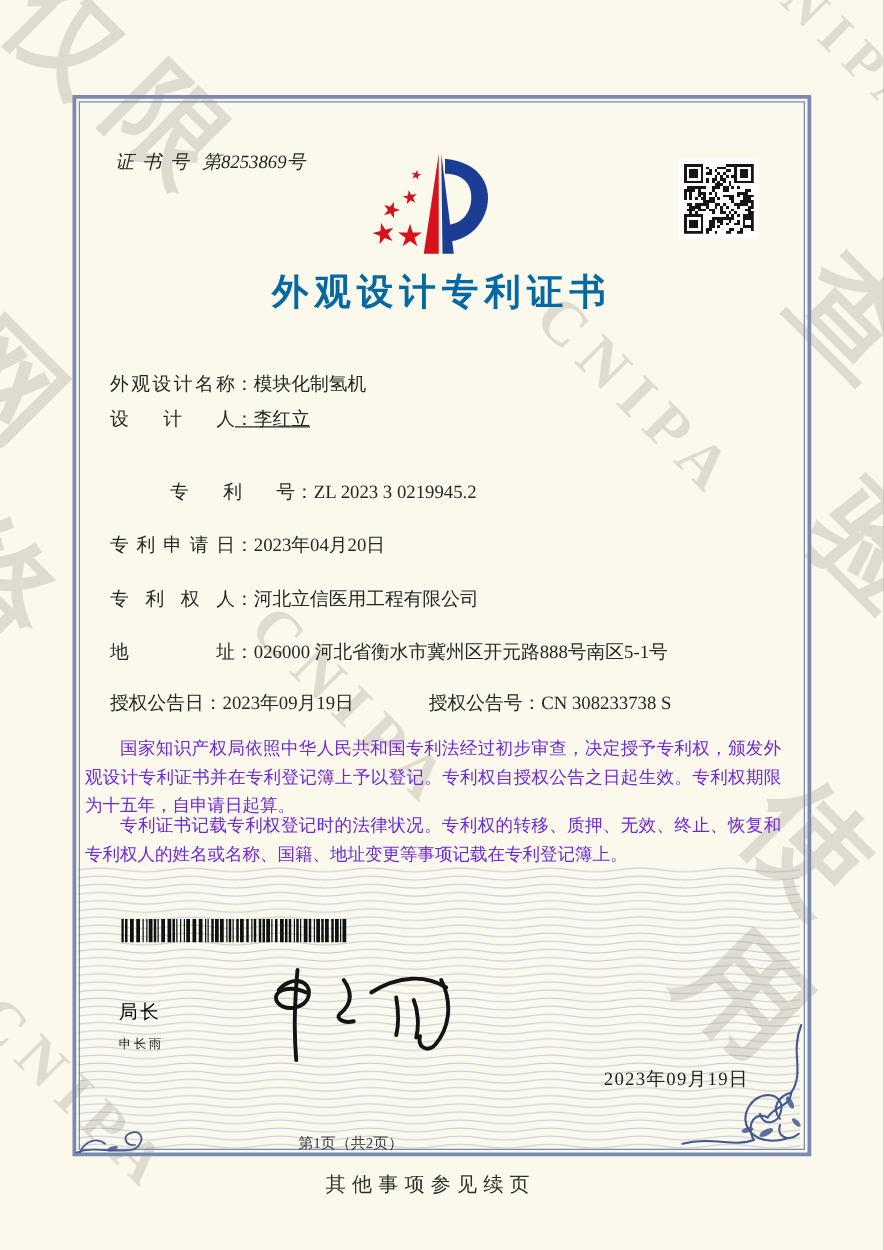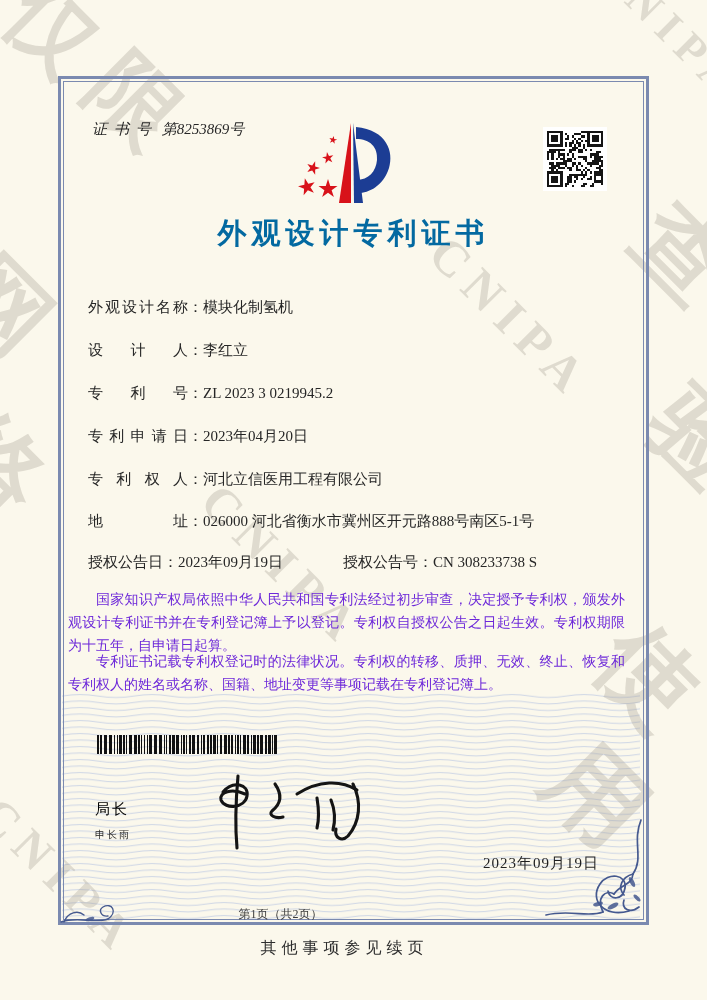--- a/index.html
+++ b/index.html
@@ -432,24 +432,24 @@
         <rect x="19" y="24" width="1" height="1" fill="#151515"></rect>
         <rect x="20" y="24" width="1" height="1" fill="#151515"></rect>
       </svg>
   </div>
 
   <div class="abs title">外观设计专利证书</div>
 
   <div class="abs f-row" style="top:298px;">
     <span class="f-label">外观设计名称</span><span>：</span><span>模块化制氢机</span>
   </div>
-  <div class="abs f-row" style="top:341px;">
+  <div class="abs f-row" style="top:326px;text-decoration:underline;">
     <span class="f-label">设计人</span><span>：</span><span>李红立</span>
   </div>
-  <div class="abs f-row" style="top:384px;">
+  <div class="abs f-row" style="top:384px;margin-left:48px;">
     <span class="f-label">专利号</span><span>：</span><span>ZL 2023 3 0219945.2</span>
   </div>
   <div class="abs f-row" style="top:427px;">
     <span class="f-label">专利申请日</span><span>：</span><span>2023年04月20日</span>
   </div>
   <div class="abs f-row" style="top:470px;">
     <span class="f-label">专利权人</span><span>：</span><span>河北立信医用工程有限公司</span>
   </div>
   <div class="abs f-row" style="top:512px;">
     <span class="f-label">地址</span><span>：</span><span>026000 河北省衡水市冀州区开元路888号南区5-1号</span>

